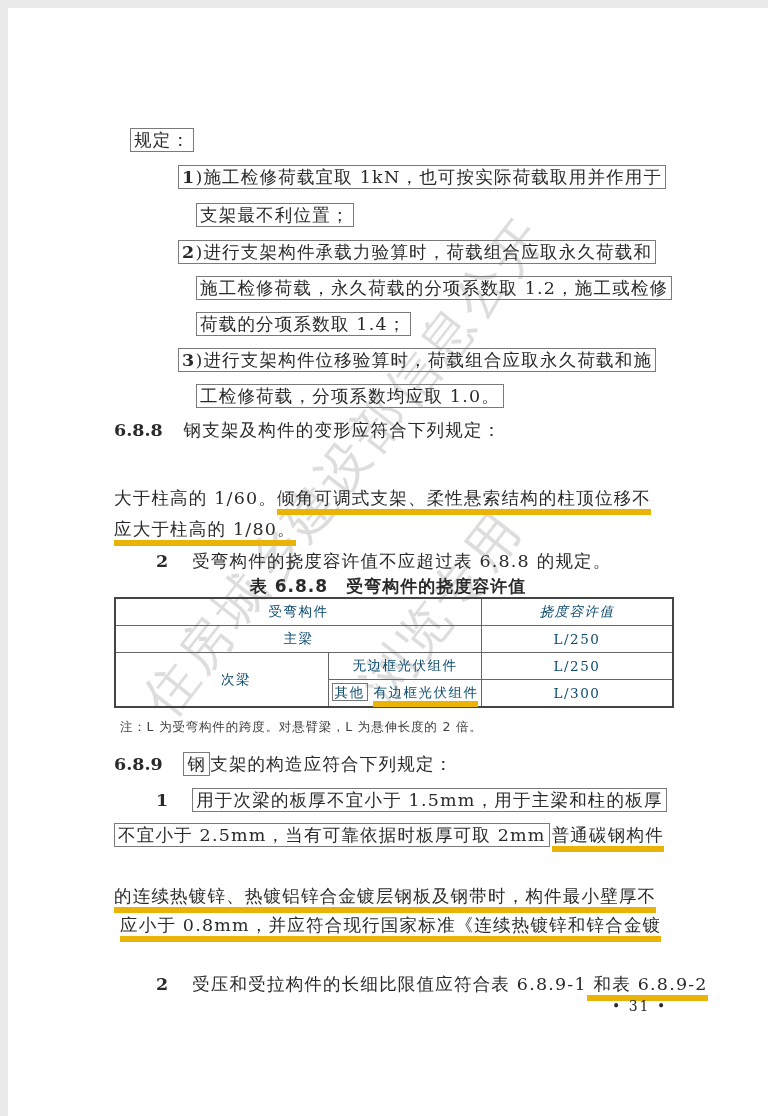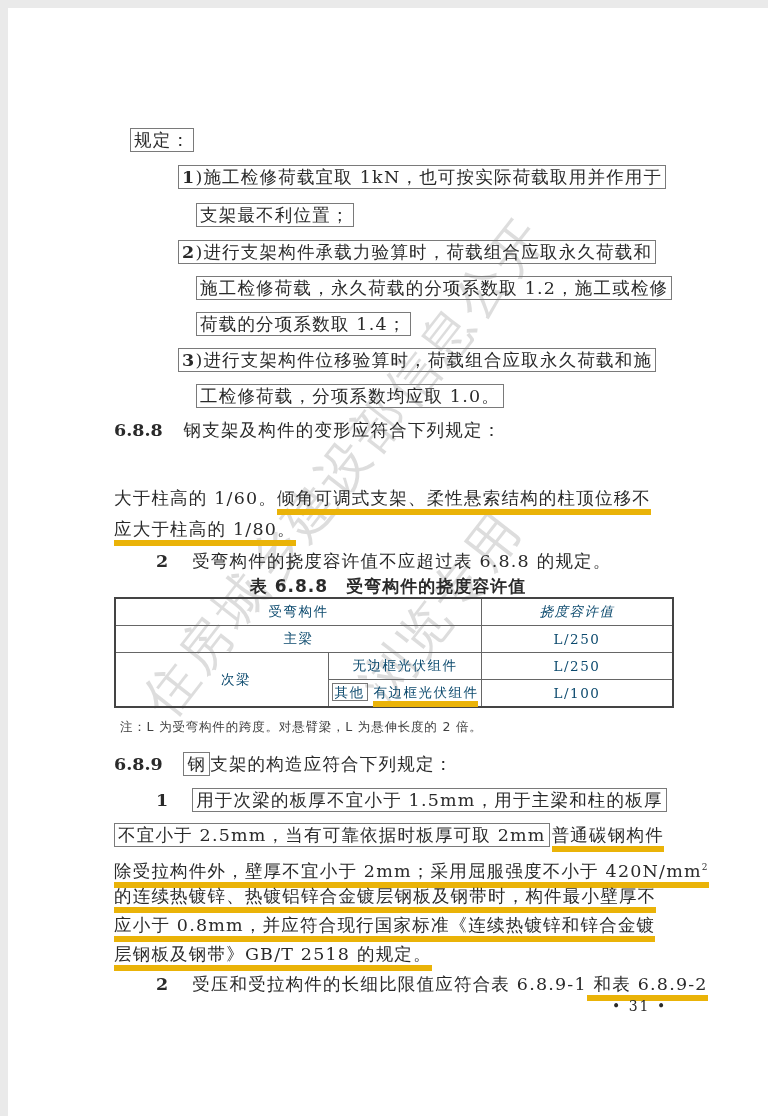--- a/index.html
+++ b/index.html
@@ -108,48 +108,42 @@
       <td colspan="2">主梁</td>
       <td class="val">L/250</td>
     </tr>
     <tr>
       <td rowspan="2" style="width:184px;padding-left:28px;">次梁</td>
       <td>无边框光伏组件</td>
       <td class="val">L/250</td>
     </tr>
     <tr>
       <td><span class="inbox">其他</span> <span class="ul">有边框光伏组件</span></td>
-      <td class="val">L/100</td>
+      <td class="val">L/300</td>
     </tr>
   </tbody>
     </table>
   <div class="note">注：L 为受弯构件的跨度。对悬臂梁，L 为悬伸长度的 2 倍。</div>
 
   <div class="line" style="left:106px; top:744px;">
     <span class="clause">6.8.9</span>
     <span class="boxed" style="margin-left:14px;">钢</span><span>支架的构造应符合下列规定：</span>
   </div>
   <div class="line" style="left:148px; top:780px;">
     <span class="num">1</span>
     <span class="boxed" style="margin-left:16px;">用于次梁的板厚不宜小于 1.5mm，用于主梁和柱的板厚</span>
   </div>
   <div class="line" style="left:106px; top:815px;">
     <span class="boxed">不宜小于 2.5mm，当有可靠依据时板厚可取 2mm</span><span class="ul" style="margin-left:2px;">普通碳钢构件</span>
   </div>
-  <div class="line" style="left:106px; top:847px;">
-    <span class="ul"><span>除受拉构件外，壁厚不宜小于 2mm；采用屈服强度不小于 420N/mm</span><sup>2</sup></span>
-  </div>
   <div class="line" style="left:106px; top:876px;">
     <span class="ul">的连续热镀锌、热镀铝锌合金镀层钢板及钢带时，构件最小壁厚不</span>
   </div>
-  <div class="line" style="left:106px; top:905px;">
+  <div class="line" style="left:112px; top:905px;">
     <span class="ul">应小于 0.8mm，并应符合现行国家标准《连续热镀锌和锌合金镀</span>
-  </div>
-  <div class="line" style="left:106px; top:934px;">
-    <span class="ul">层钢板及钢带》GB/T 2518 的规定。</span>
   </div>
   <div class="line" style="left:148px; top:964px;">
     <span class="num">2</span>
     <span style="margin-left:16px;">受压和受拉构件的长细比限值应符合表 6.8.9-1</span><span class="ul"> 和表 6.8.9-2</span>
   </div>
 
   <div class="pageno">• 31 •</div>
 </div>
 
 </body></html>

